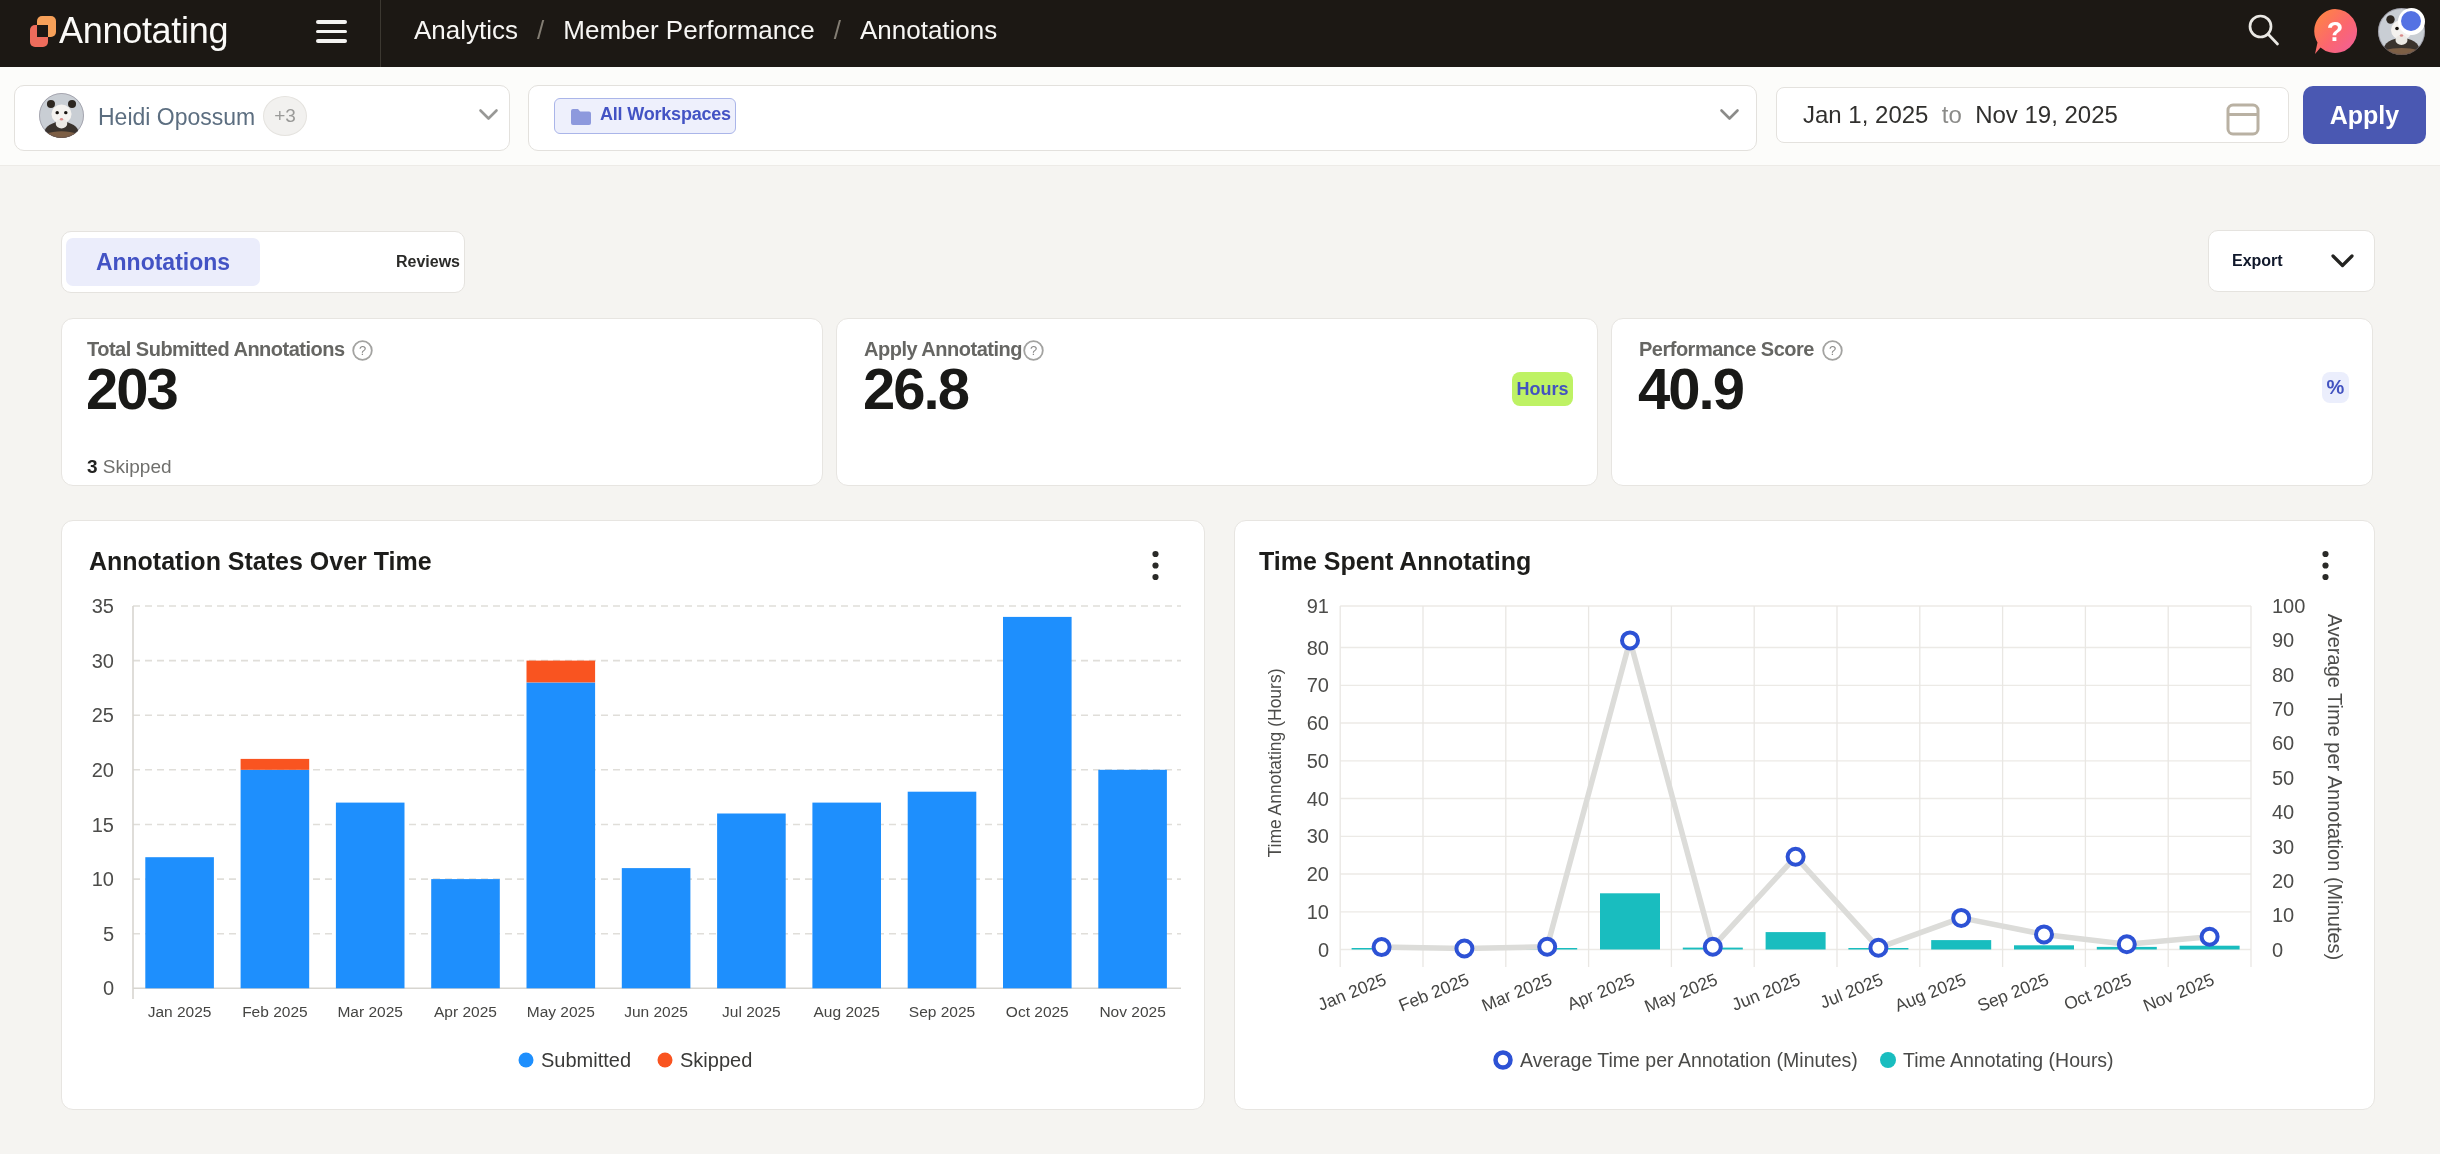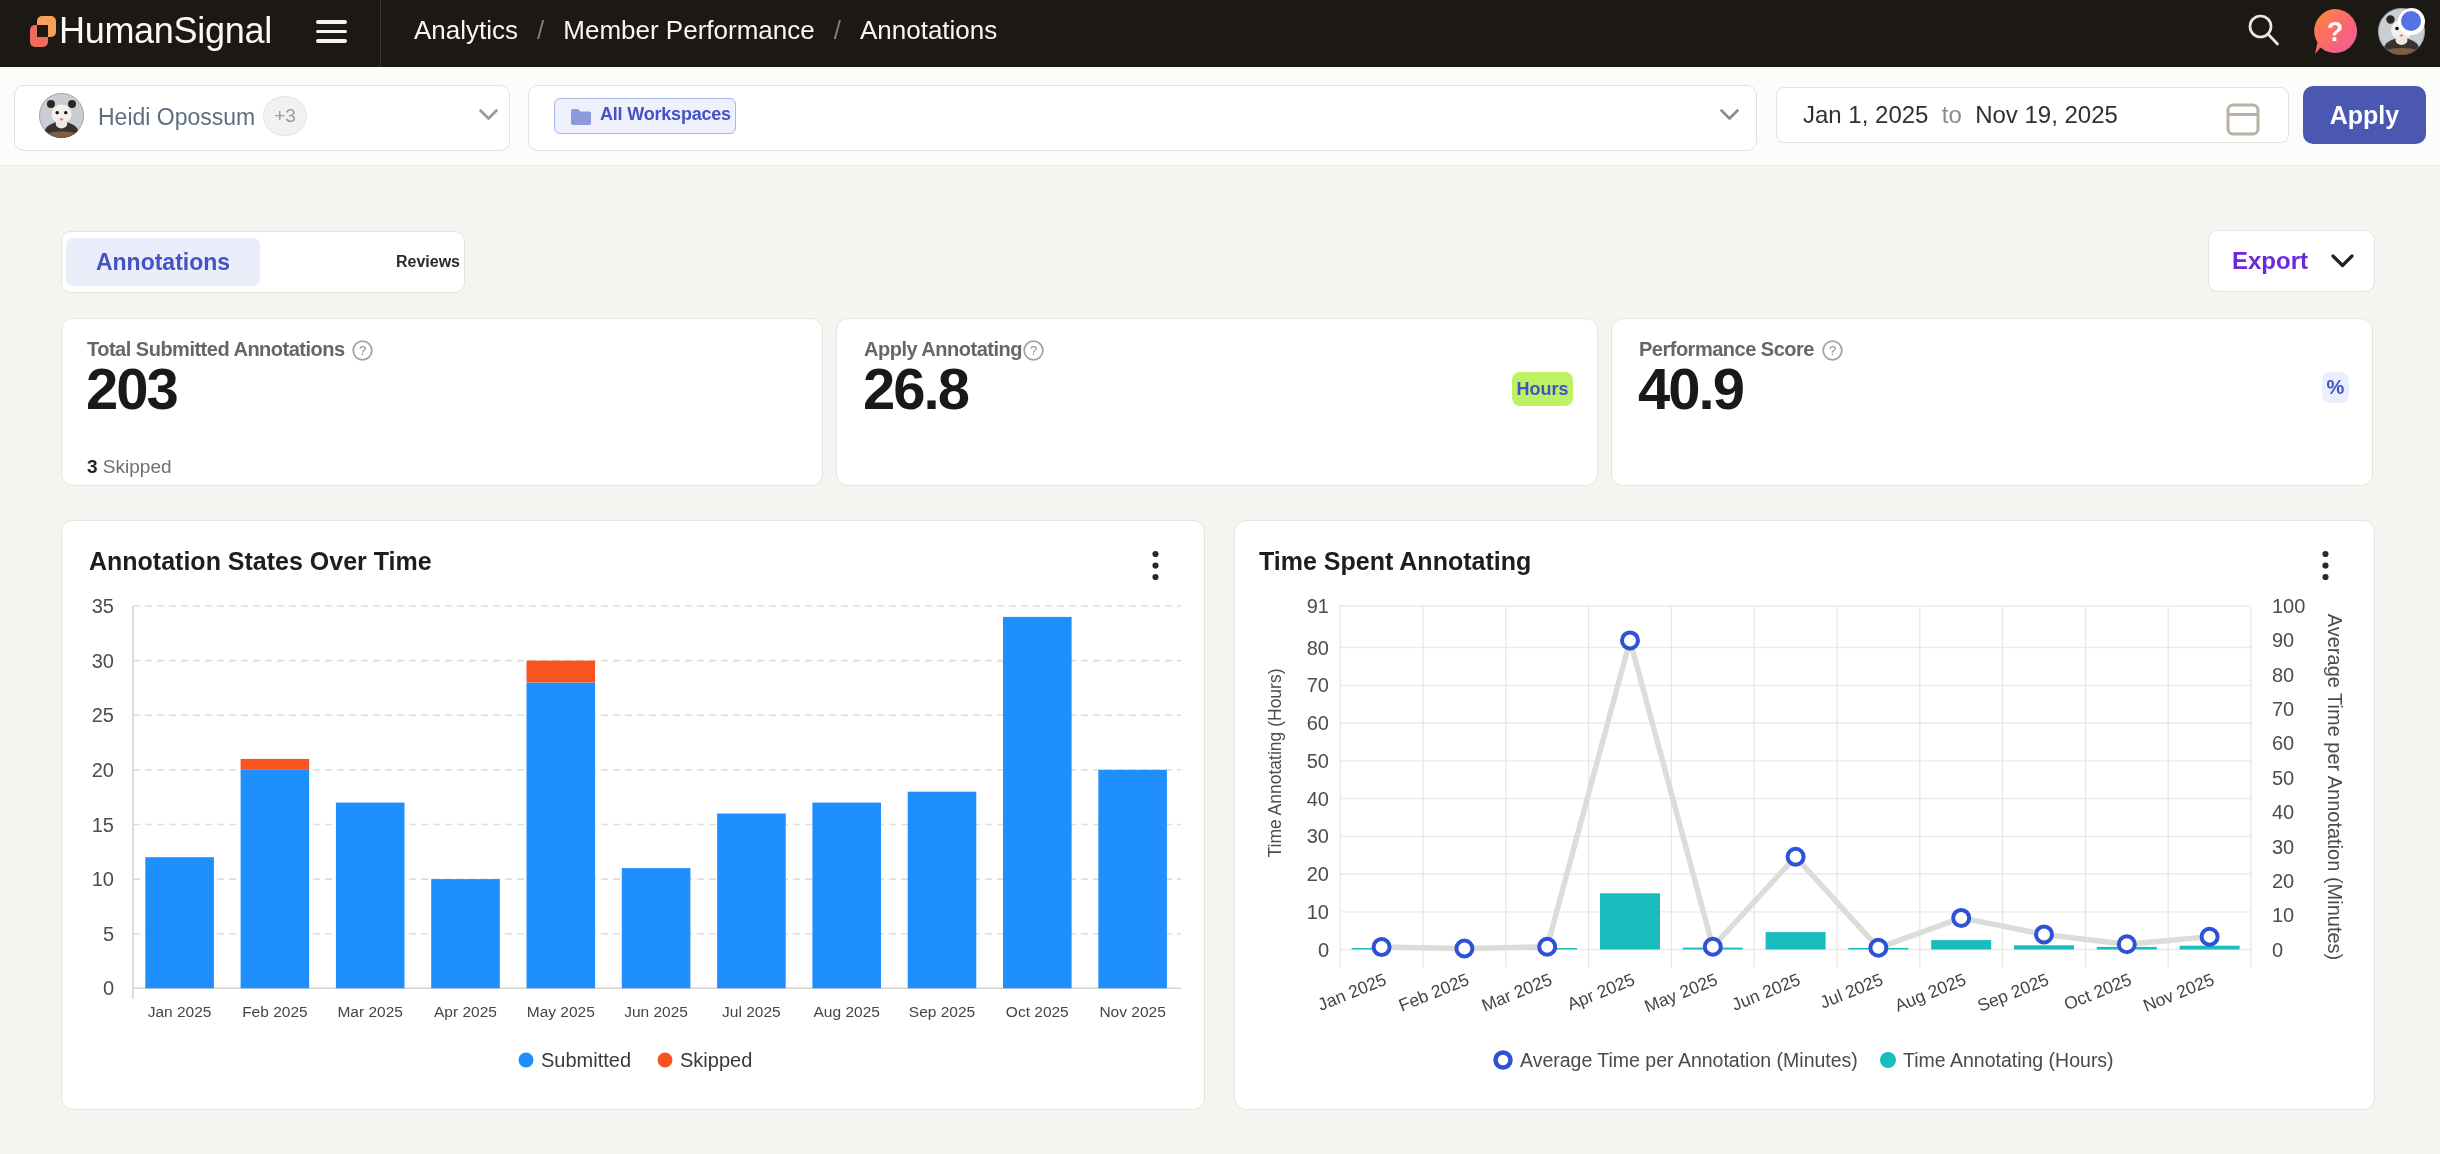--- a/index.html
+++ b/index.html
@@ -6,21 +6,21 @@
 body{font-family:"Liberation Sans",sans-serif;background:#f5f4f1;position:relative}
 .abs{position:absolute}
 .card{position:absolute;background:#fff;border:1px solid #e7e5e1;border-radius:12px}
 </style></head><body>
 <div class="abs" style="left:0;top:0;width:2440px;height:67px;background:#1c1814"></div>
 <svg class="abs" style="left:30px;top:16px" width="26" height="31" viewBox="0 0 26 31">
 <rect x="7" y="0" width="19" height="21" rx="5" fill="#f6a059"></rect>
 <rect x="0" y="9" width="18" height="22" rx="5" fill="#ee6c5c"></rect>
 <rect x="7" y="9" width="11" height="12" fill="#1c1814"></rect>
 </svg>
-<div class="abs" style="left:59px;top:7px;width:250px;height:48px;line-height:48px;color:#fbfaf8;font-size:36px;font-weight:400;letter-spacing:-0.3px">HumanSignal</div>
+<div class="abs" style="left:59px;top:7px;width:250px;height:48px;line-height:48px;color:#fbfaf8;font-size:36px;font-weight:400;letter-spacing:-0.3px">Annotating</div>
 <div class="abs" style="left:316px;top:20px;width:31px;height:3.6px;background:#f4f3f1;border-radius:2px"></div>
 <div class="abs" style="left:316px;top:29.5px;width:31px;height:3.6px;background:#f4f3f1;border-radius:2px"></div>
 <div class="abs" style="left:316px;top:39px;width:31px;height:3.6px;background:#f4f3f1;border-radius:2px"></div>
 <div class="abs" style="left:380px;top:0;width:1px;height:67px;background:#3c3831"></div>
 <div class="abs" style="left:414px;top:0;height:59px;line-height:60px;font-size:26px;color:#f7f6f4">Analytics<span style="color:#837d73;padding:0 19px">/</span>Member Performance<span style="color:#837d73;padding:0 19px">/</span>Annotations</div>
 <svg class="abs" style="left:2246px;top:12px" width="36" height="38" viewBox="0 0 36 38">
 <circle cx="14.5" cy="14.5" r="10.5" fill="none" stroke="#eae8e4" stroke-width="2.7"></circle>
 <line x1="22" y1="22" x2="31.5" y2="32" stroke="#eae8e4" stroke-width="2.7" stroke-linecap="round"></line>
 </svg>
 <svg class="abs" style="left:2312px;top:8px" width="46" height="48" viewBox="0 0 46 48">
@@ -96,21 +96,21 @@
 <div class="abs" style="left:1803px;top:87px;height:48px;line-height:56px;font-size:24px;color:#31302e">Jan 1, 2025 &nbsp;<span style="color:#8b8b89">to</span>&nbsp; Nov 19, 2025</div>
 <div class="abs" style="left:2225px;top:99px"><svg width="36" height="38" viewBox="0 0 36 38">
 <rect x="3" y="6" width="30" height="29" rx="5" fill="none" stroke="#b9b1a3" stroke-width="3"></rect>
 <line x1="3" y1="15.5" x2="33" y2="15.5" stroke="#b9b1a3" stroke-width="3"></line>
 </svg></div>
 <div class="abs" style="left:2303px;top:86px;width:123px;height:58px;background:#4a58b2;border-radius:10px;text-align:center;line-height:58px;color:#fff;font-size:25px;font-weight:bold">Apply</div>
 <div class="abs" style="left:61px;top:231px;width:404px;height:62px;background:#fff;border:1px solid #e5e3df;border-radius:10px"></div>
 <div class="abs" style="left:66px;top:238px;width:194px;height:48px;background:#ebedfb;border-radius:7px;text-align:center;line-height:48px;font-size:23px;font-weight:bold;color:#4353c4">Annotations</div>
 <div class="abs" style="left:260px;top:238px;width:200px;height:48px;text-align:right;line-height:48px;font-size:16px;font-weight:bold;color:#2b2b29">Reviews</div>
 <div class="abs" style="left:2208px;top:230px;width:167px;height:62px;background:#fff;border:1px solid #e5e3df;border-radius:10px"></div>
-<div class="abs" style="left:2232px;top:230px;height:68px;line-height:62px;font-size:24px;font-weight:bold;color:#6d28d9">Export</div>
+<div class="abs" style="left:2232px;top:230px;height:68px;line-height:62px;font-size:16px;font-weight:bold;color:#0f172a">Export</div>
 <svg class="abs" style="left:2330px;top:253px" width="25" height="16" viewBox="0 0 25 16">
 <polyline points="3,3 12.5,12.5 22,3" fill="none" stroke="#232321" stroke-width="3.2" stroke-linecap="round" stroke-linejoin="round"></polyline>
   </svg>
 <div class="card" style="left:61px;top:318px;width:762px;height:168px"></div>
 <div class="abs" style="left:87px;top:338px;font-size:20px;font-weight:bold;letter-spacing:-0.5px;color:#666663">Total Submitted Annotations</div>
 <svg class="abs" style="left:352px;top:340px" width="21" height="21" viewBox="0 0 21 21">
     <circle cx="10.5" cy="10.5" r="9.3" fill="none" stroke="#a3a3a1" stroke-width="1.8"></circle>
     <text x="10.5" y="15" text-anchor="middle" font-family="Liberation Sans, sans-serif" font-size="13" fill="#8a8a88">?</text>
   </svg>
 <div class="abs" style="left:86px;top:355px;font-size:58px;font-weight:bold;color:#191917;letter-spacing:-2px">203</div>

